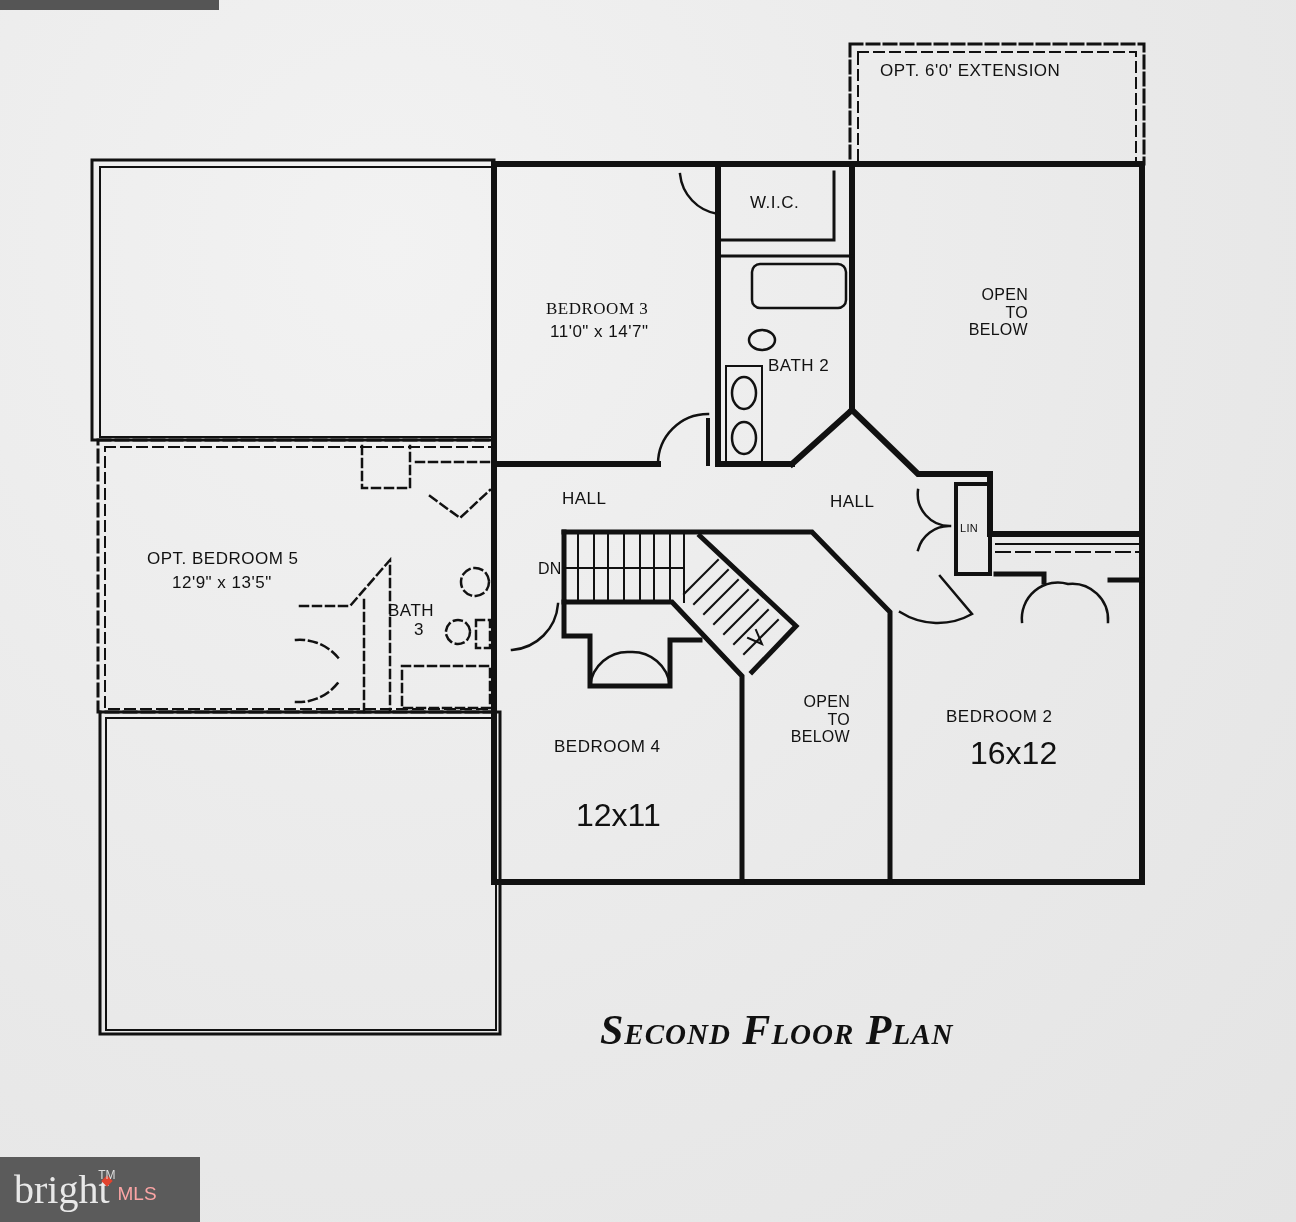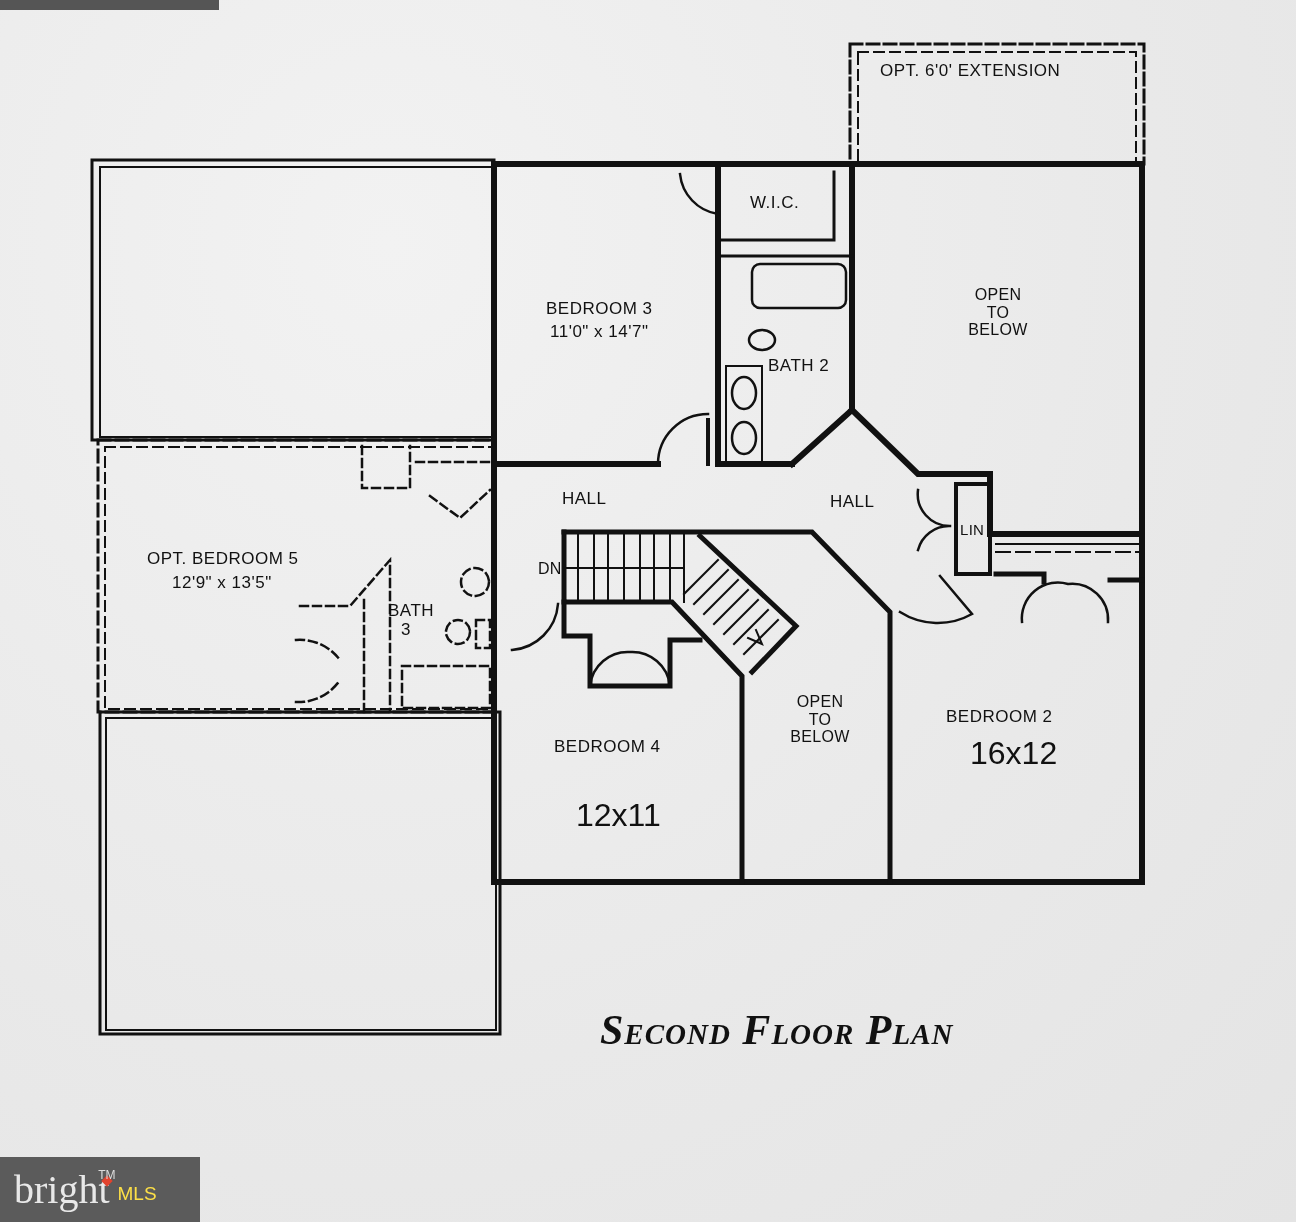--- a/index.html
+++ b/index.html
@@ -4,34 +4,34 @@
 <style>
   html, body { margin:0; padding:0; }
   body {
     width:1296px; height:1222px; position:relative; overflow:hidden;
     background:#ececec;
     background-image: radial-gradient(ellipse at 30% 20%, #f2f2f2 0%, #e9e9e9 60%, #e4e4e4 100%);
     font-family:"Liberation Sans", sans-serif;
   }
   .topbar { position:absolute; left:0; top:0; width:219px; height:10px; background:#555; }
   svg.plan { position:absolute; left:0; top:0; }
-  .lbl { position:absolute; color:#111; font-family:"Liberation Sans", sans-serif; white-space:nowrap; text-align:center; line-height:1.1; }
+  .lbl { position:absolute; color:#111; font-family:"Liberation Sans", sans-serif; white-space:nowrap; text-align:right; line-height:1.1; }
   .lbl.sm { font-size:17px; letter-spacing:0.5px; }
   .lbl.xs { font-size:16px; letter-spacing:0.3px; }
   .lbl.dim { font-size:32px; }
   .title {
     position:absolute; left:600px; top:1006px; font-family:"Liberation Serif", serif;
     font-weight:bold; font-size:42px; color:#111; font-variant:small-caps; letter-spacing:1px;font-style:italic;
   }
   .logo {
     position:absolute; left:0; top:1157px; width:200px; height:65px; background:#5b5b5b;
     display:flex; align-items:center; padding-left:14px; box-sizing:border-box;
   }
   .logo .brand { font-family:"Liberation Serif", serif; font-size:40px; color:#e8e8e8; position:relative; }
-  .logo .mls { font-family:"Liberation Sans", sans-serif; font-size:19px; color:#fde047; margin-left:8px; margin-top:8px; }
+  .logo .mls { font-family:"Liberation Sans", sans-serif; font-size:19px; color:#fca5a5; margin-left:8px; margin-top:8px; }
   .logo .tm { position:absolute; font-size:12px; color:#ddd; top:2px; right:-6px; font-family:"Liberation Sans", sans-serif; }
   .logo .dot { position:absolute; width:8px; height:8px; background:#e2432e; top:11px; right:-1px; transform:rotate(45deg); }
 </style>
 </head>
 <body>
 
 <div class="topbar"></div>
 
 <svg class="plan" width="1296" height="1222" viewBox="0 0 1296 1222">
   <g fill="none" stroke="#111" stroke-linecap="square">
@@ -118,34 +118,34 @@
       <circle cx="458" cy="632" r="12"></circle>
       <rect x="476" y="620" width="14" height="28"></rect>
       <rect x="402" y="666" width="88" height="42"></rect>
       <path d="M296 640 A50 50 0 0 1 340 660 M296 702 A50 50 0 0 0 340 680"></path>
     </g>
   </g>
 </svg>
 
 <div class="lbl sm" style="left:880px;top:62px;">OPT. 6'0' EXTENSION</div>
 
-<div class="lbl sm" style="left:546px;top:300px;">BEDROOM 3</div>
+<div class="lbl sm" style="left:546px;top:300px;font-family:Liberation Serif, serif;">BEDROOM 3</div>
 <div class="lbl sm" style="left:550px;top:323px;">11'0" x 14'7"</div>
 <div class="lbl sm" style="left:750px;top:194px;">W.I.C.</div>
 <div class="lbl sm" style="left:768px;top:357px;">BATH 2</div>
 
 <div class="lbl xs" style="left:968px;top:286px;width:60px;">
   <div>OPEN</div>
   <div>TO</div>
   <div>BELOW</div>
 </div>
 
 <div class="lbl sm" style="left:562px;top:490px;">HALL</div>
 <div class="lbl sm" style="left:830px;top:493px;">HALL</div>
-<div class="lbl xs" style="left:960px;top:522px;font-size:15px;">LIN</div>
+<div class="lbl xs" style="left:960px;top:522px;font-size:11px;">LIN</div>
 <div class="lbl xs" style="left:538px;top:560px;">DN</div>
 
 <div class="lbl sm" style="left:147px;top:550px;">OPT. BEDROOM 5</div>
 <div class="lbl sm" style="left:172px;top:574px;">12'9" x 13'5"</div>
 <div class="lbl sm" style="left:388px;top:602px;width:36px;">
   <div>BATH</div>
   <div>3</div>
 </div>
 
 <div class="lbl sm" style="left:554px;top:738px;">BEDROOM 4</div>

